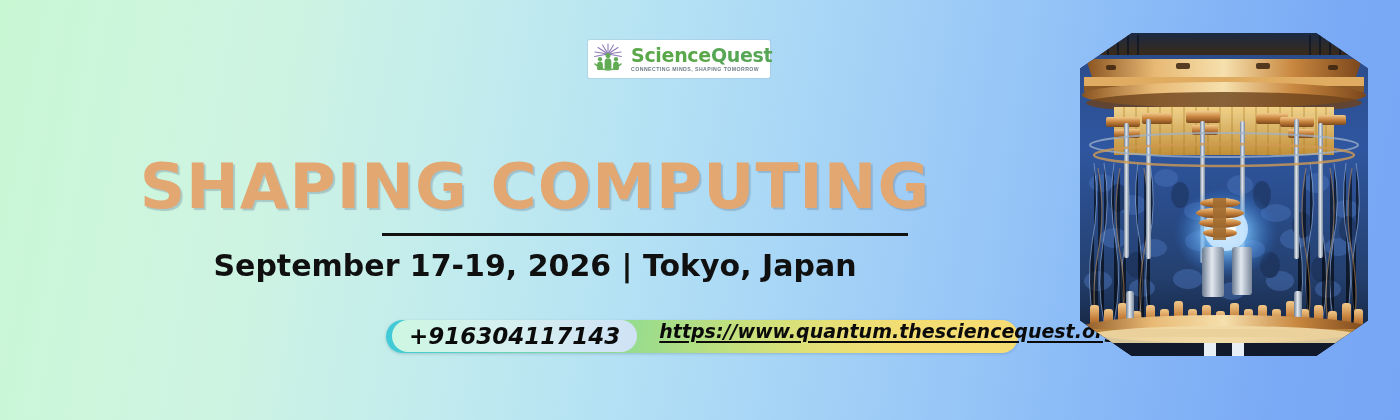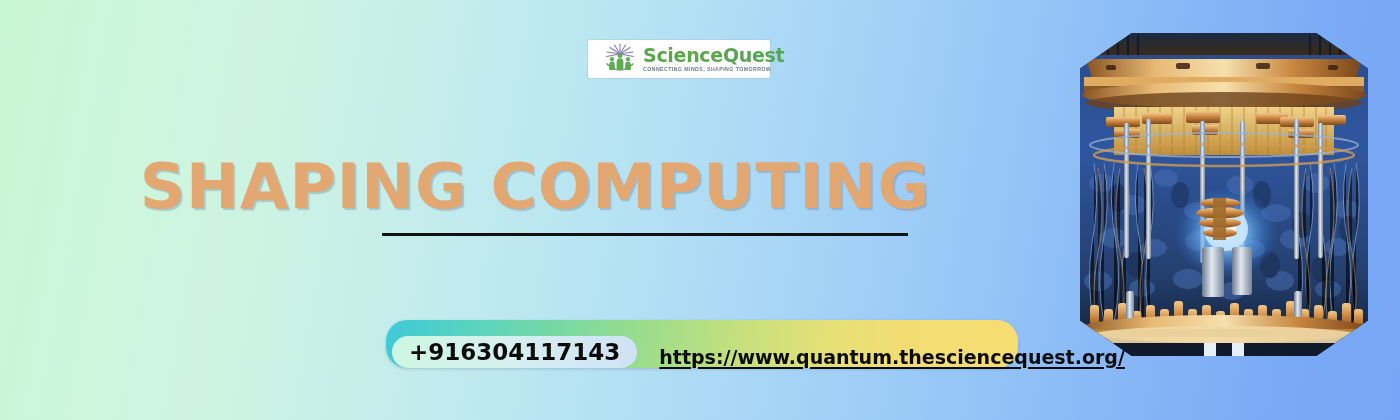--- a/index.html
+++ b/index.html
@@ -21,21 +21,21 @@
         #85b5f6 82%,
         #7aa9f5 92%,
         #76a6f5 100%);
   }
 
   
   #logo-box{
     position:absolute;left:588px;top:40px;width:182px;height:38px;
     background:#ffffff;border-radius:2px;
     display:flex;align-items:center;gap:5px;
-    padding:0 14px;box-sizing:border-box;
+    padding:0 2px;box-sizing:border-box;
     box-shadow:0 0 0 1px rgba(150,170,190,.25);
   }
   #logo-mark{width:36px;height:34px;flex:0 0 36px;position:relative;}
   #logo-text{display:flex;flex-direction:column;justify-content:center;line-height:1;}
   .logo-name{
     font-family:"DejaVu Sans", sans-serif;
     font-size:19px;font-weight:700;letter-spacing:-.3px;
     color:#5aa84a;white-space:nowrap;
   }
   .logo-name .q{color:#57a655;}
@@ -71,33 +71,34 @@
   #dateline{
     position:absolute;left:0;top:248px;width:1070px;
     text-align:center;
     font-family:"DejaVu Sans", sans-serif;
     font-size:30px;font-weight:700;letter-spacing:0px;
     color:#101010;white-space:nowrap;
   }
 
   
   #contact-bar{
-    position:absolute;left:386px;top:320px;width:632px;height:48px;
+    position:absolute;left:386px;top:320px;width:632px;height:33px;
     border-radius:21px;
     background:linear-gradient(95deg,
        #3fc9d8 0%,
        #56d2c2 12%,
        #74d8a6 26%,
        #9fdd8a 42%,
        #c8e07c 57%,
        #e6e077 70%,
        #f3dd72 82%,
        #f6dd73 100%);
-    display:flex;align-items:flex-end;
+    display:flex;align-items:flex-start;
     box-shadow:0 1px 3px rgba(60,80,110,.25);
+    font-style:italic;
   }
   #phone-pill{
     margin-left:6px;height:32px;
     border-radius:16px;
     background:linear-gradient(95deg,#cdf7e2 0%,#d6f0ef 45%,#cfe2f6 100%);
     display:flex;align-items:center;justify-content:center;
     padding:0 17px;
     font-family:"DejaVu Sans", sans-serif;
     font-size:23px;font-weight:700;color:#0b0b0b;
     white-space:nowrap;
@@ -151,20 +152,21 @@
       </svg>
     </div>
     <div id="logo-text">
       <div class="logo-name"><span>Science</span><span class="q">Quest</span></div>
       <div class="logo-tag">CONNECTING MINDS, SHAPING TOMORROW</div>
     </div>
   </div>
 
   <div id="subhead">SHAPING COMPUTING</div>
   <div id="rule"></div>
+  <div id="dateline">September 17-19, 2026 | Tokyo, Japan</div>
 
   <div id="contact-bar">
     <div id="phone-pill">+916304117143</div>
     <a id="site-url" href="#">https://www.quantum.thesciencequest.org/</a>
   </div>
 
   <div id="photo">
     <svg viewBox="0 0 288 323" xmlns="http://www.w3.org/2000/svg" preserveAspectRatio="none">
       <defs>
         <linearGradient id="bgBlue" x1="0" y1="0" x2="0" y2="1">

